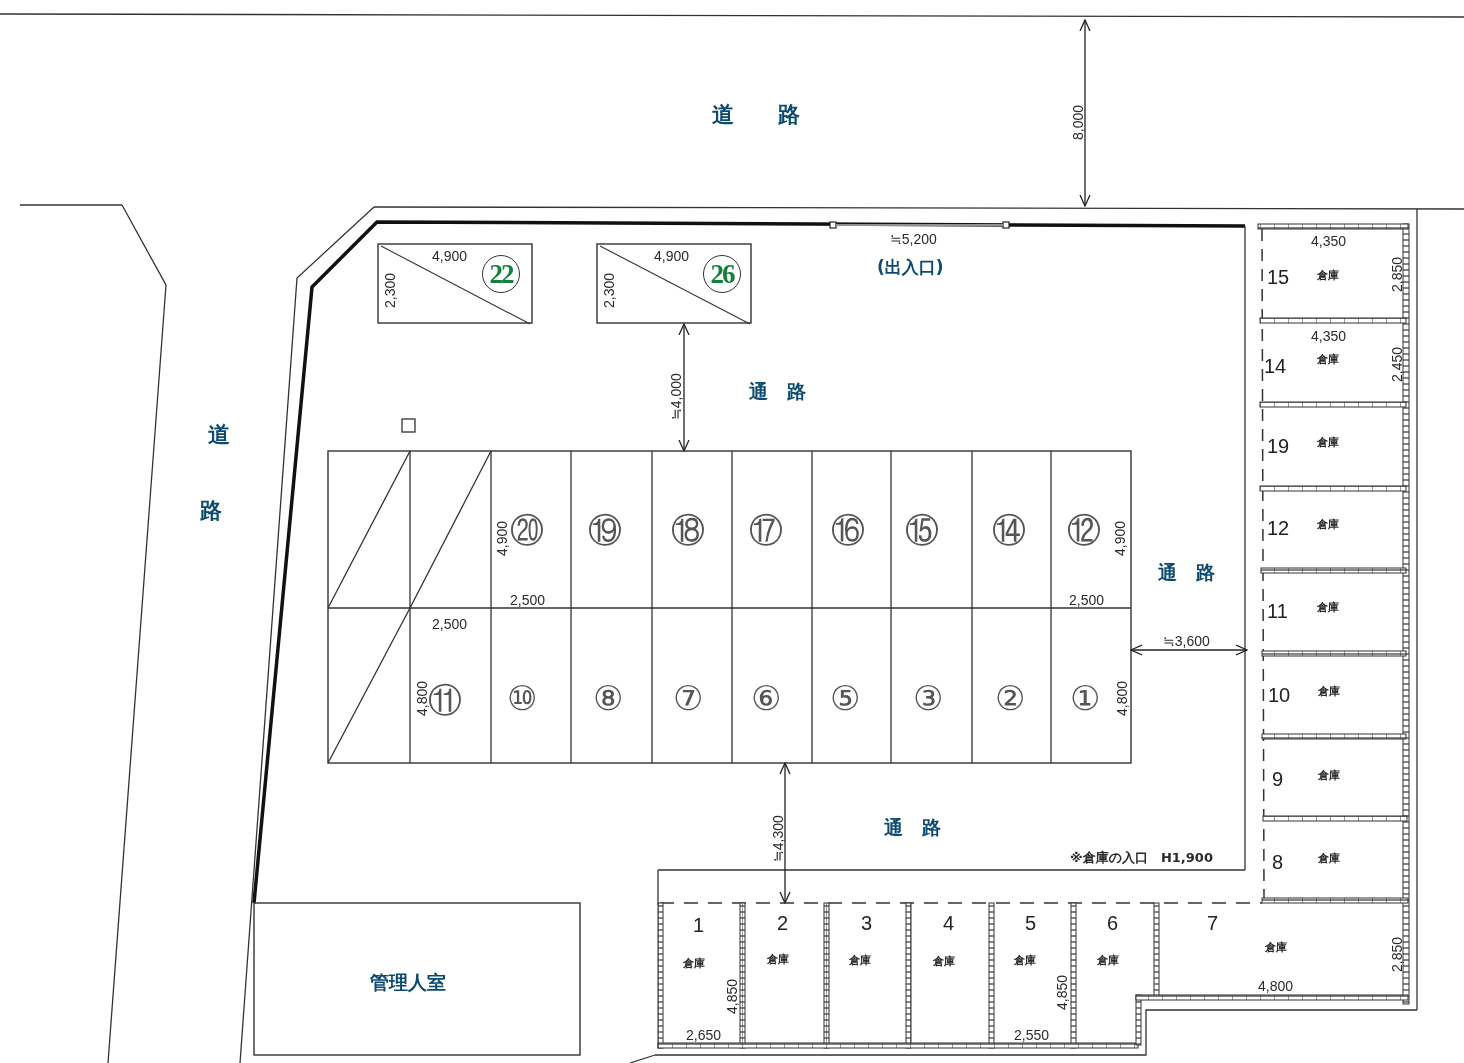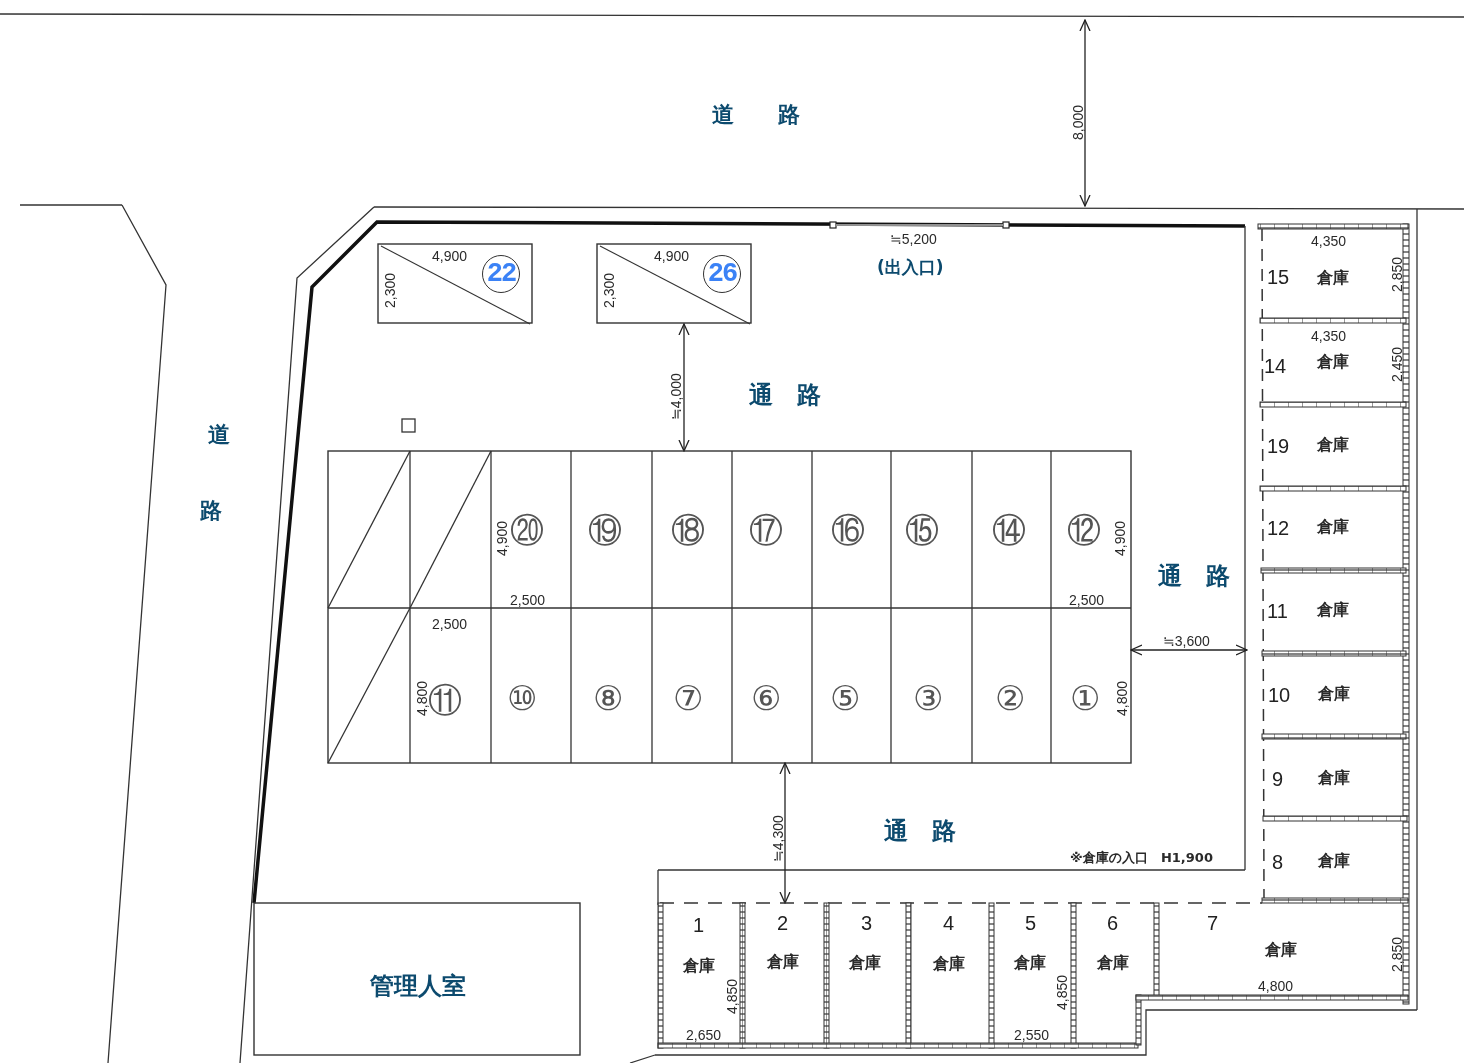--- a/index.html
+++ b/index.html
@@ -1,29 +1,29 @@
 <!DOCTYPE html>
 <html><head>
 <meta charset="utf-8">
 <style>
   html, body { margin:0; padding:0; background:#ffffff; }
   body { width:1464px; height:1063px; position:relative; overflow:hidden;
          font-family:"DejaVu Sans", sans-serif; color:#222; }
   svg { position:absolute; left:0; top:0; }
   .lbl { position:absolute; white-space:nowrap; color:#0c4a6e; }
   .road { font-size:22px; font-weight:bold; letter-spacing:0; }
-  .path { font-size:24px; font-weight:bold; }
+  .path { font-size:19px; font-weight:bold; }
   .dim { font-family:"Liberation Sans Narrow","Liberation Sans", sans-serif; font-size:14px; color:#2a2a2a; transform-origin:0 0; }
   .dimv { transform:rotate(-90deg); }
   .circ { position:absolute; width:38px; height:38px; border:1.6px solid #333; border-radius:50%;
           display:flex; align-items:center; justify-content:center;
-          font-family:Liberation Mono, monospace; font-weight:bold; font-size:27px; color:#3b82f6;
+          font-family:Liberation Serif, serif; font-weight:bold; font-size:27px; color:#15803d;
           letter-spacing:-2px; box-sizing:border-box; }
   .whnum { position:absolute; font-family:"Liberation Sans", sans-serif; font-size:20px; color:#222; }
-  .wh { position:absolute; font-size:16px; font-weight:bold; color:#2a2a2a; }
+  .wh { position:absolute; font-size:11px; font-weight:bold; color:#2a2a2a; }
   .note { font-size:13px; font-weight:bold; color:#2a2a2a; }
 </style>
 </head>
 <body>
 
 <svg width="1464" height="1063" viewBox="0 0 1464 1063">
   <defs>
     <marker id="arr" markerWidth="12" markerHeight="12" refX="11" refY="6" orient="auto-start-reverse" markerUnits="userSpaceOnUse">
       <path d="M0,1 L11,6 L0,11" fill="none" stroke="#222" stroke-width="1.3"></path>
     </marker>

